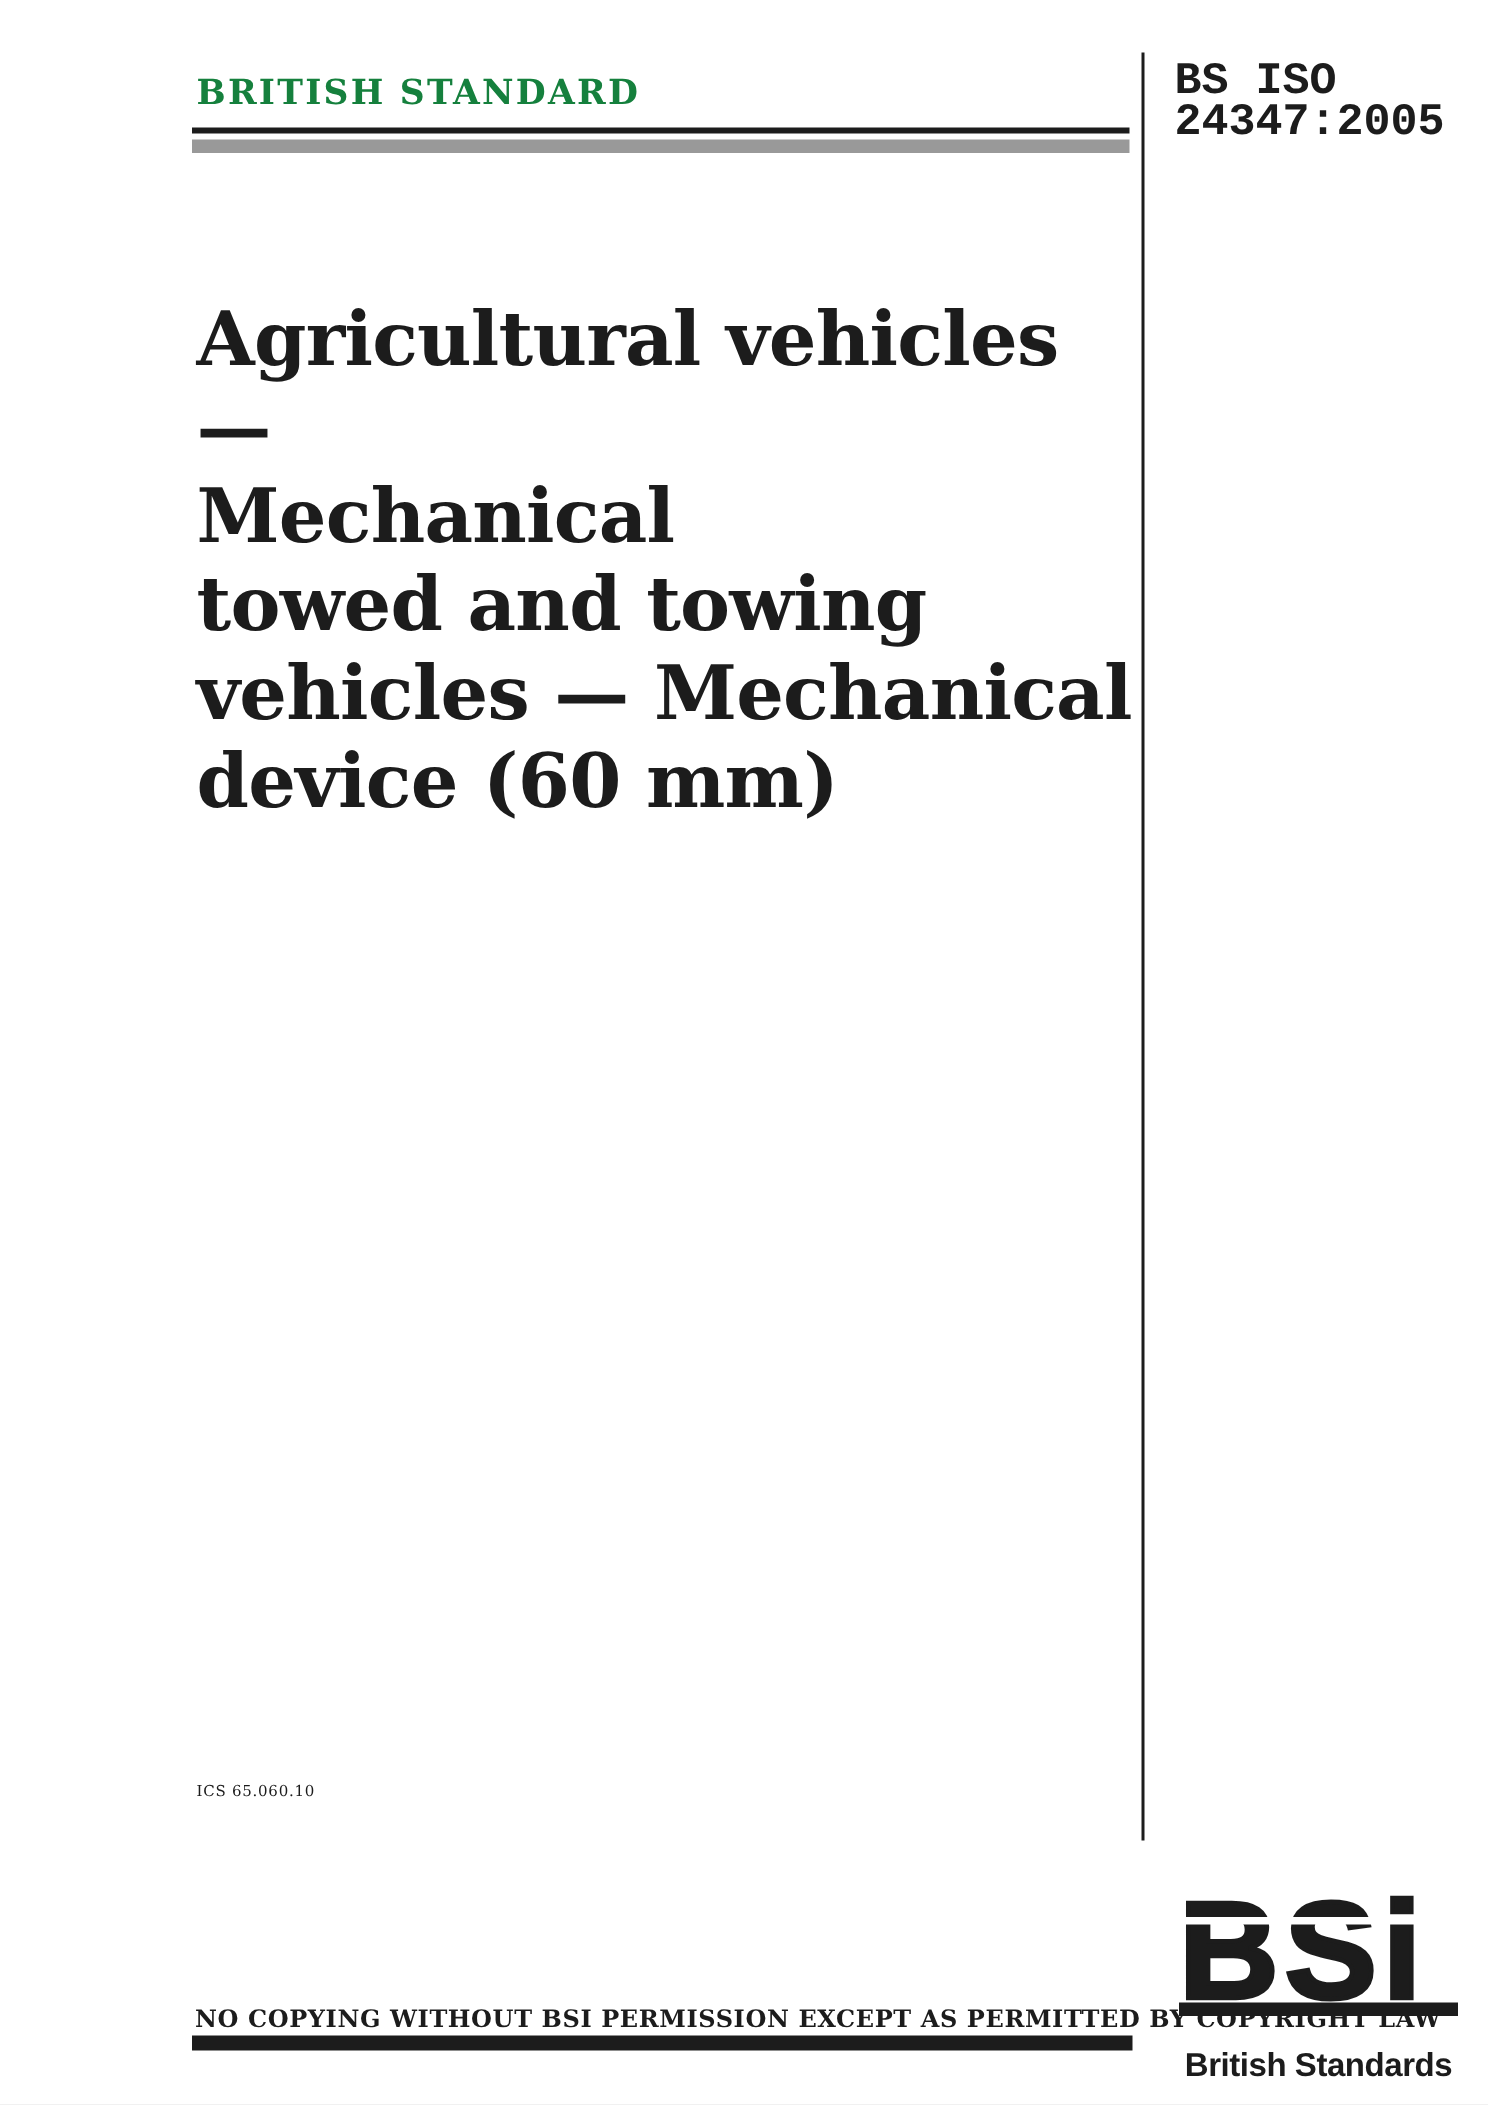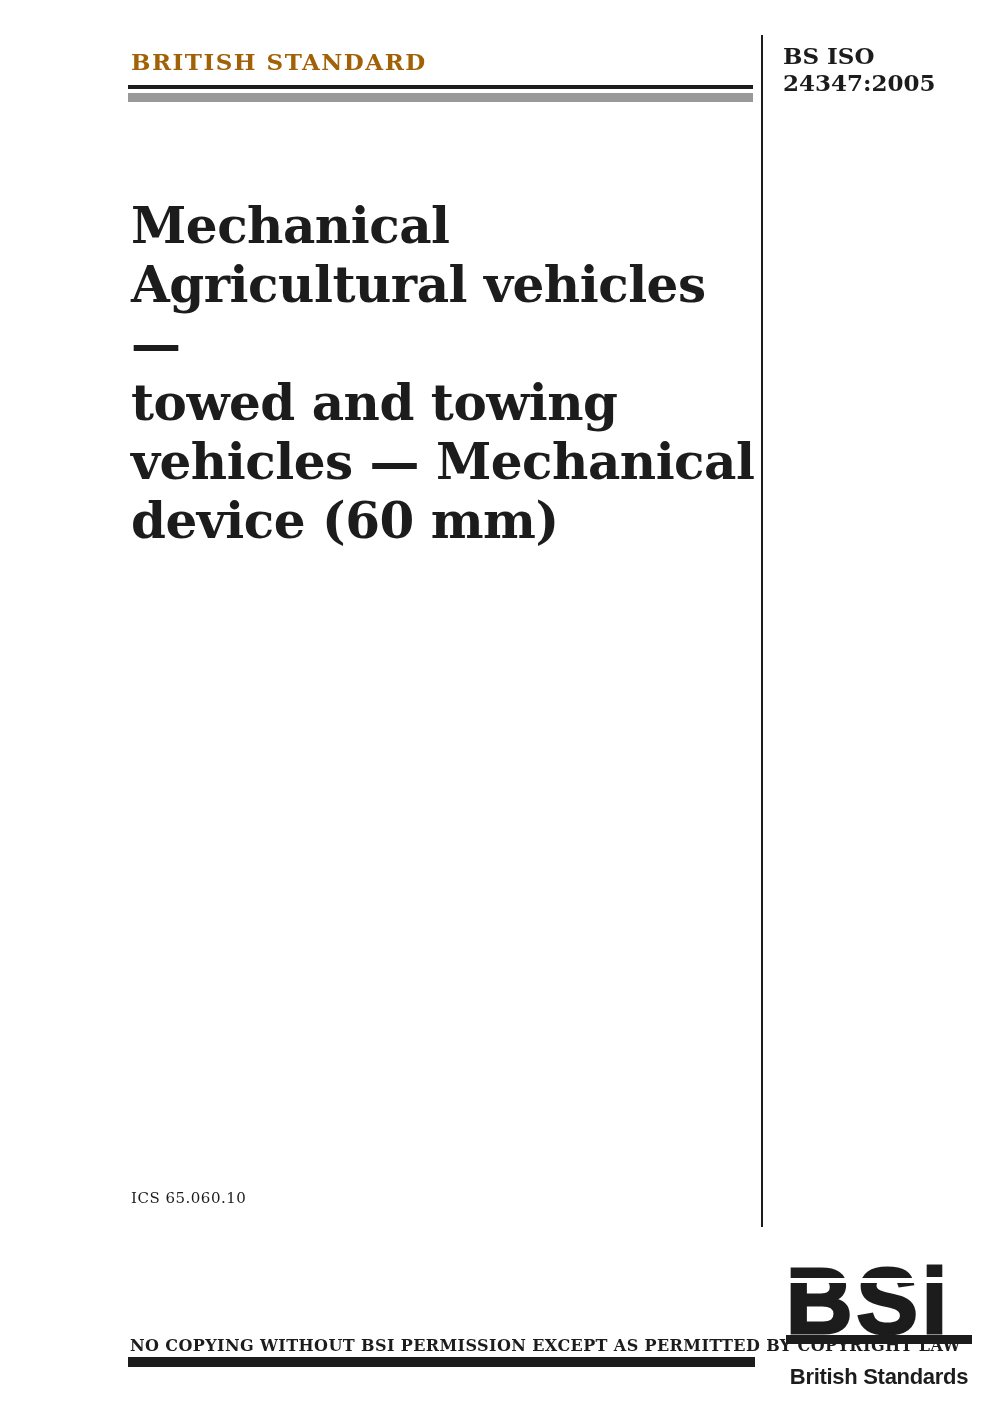--- a/index.html
+++ b/index.html
@@ -19,21 +19,21 @@
   }
 
   
   .brand-label {
     position: absolute;
     left: 131px;
     top: 48px;
     font-size: 23px;
     font-weight: bold;
     letter-spacing: 1.5px;
-    color: #a16207;
+    color: #15803d;
     white-space: nowrap;
   }
   .rule-black {
     position: absolute;
     left: 128px;
     top: 85px;
     width: 625px;
     height: 4px;
     background: #1c1c1c;
   }
@@ -50,46 +50,47 @@
     left: 761px;
     top: 35px;
     width: 2px;
     height: 1192px;
     background: #1c1c1c;
   }
   .doc-ref {
     position: absolute;
     left: 783px;
     top: 42px;
-    font-size: 23px;
+    font-size: 30px;
     line-height: 27px;
     font-weight: bold;
     color: #1c1c1c;
     white-space: nowrap;
+    font-family: Liberation Mono, monospace;
   }
 
   
   .doc-title {
     position: absolute;
     left: 131px;
     top: 196px;
     width: 630px;
     font-size: 50px;
     line-height: 59px;
     font-weight: bold;
     color: #1c1c1c;
     letter-spacing: -0.5px;
   }
 
   
   .ics-code {
     position: absolute;
     left: 131px;
     top: 1189px;
-    font-size: 15px;
+    font-size: 10px;
     color: #1c1c1c;
     letter-spacing: 0.5px;
   }
 
   
   .copyright-notice {
     position: absolute;
     left: 130px;
     top: 1336px;
     width: 626px;
@@ -170,22 +171,22 @@
   <div class="rule-black"></div>
   <div class="rule-gray"></div>
   <div class="vline"></div>
 
   <div class="doc-ref">
     <div>BS ISO</div>
     <div>24347:2005</div>
   </div>
 
   <div class="doc-title">
+    <div>Agricultural vehicles —</div>
     <div>Mechanical</div>
-    <div>Agricultural vehicles —</div>
     <div>towed and towing</div>
     <div>vehicles — Mechanical</div>
     <div>device (60 mm)</div>
   </div>
 
   <div class="ics-code">ICS 65.060.10</div>
 
   <div class="copyright-notice">NO COPYING WITHOUT BSI PERMISSION EXCEPT AS PERMITTED BY COPYRIGHT LAW</div>
 
   <div class="footer-bar"></div>

